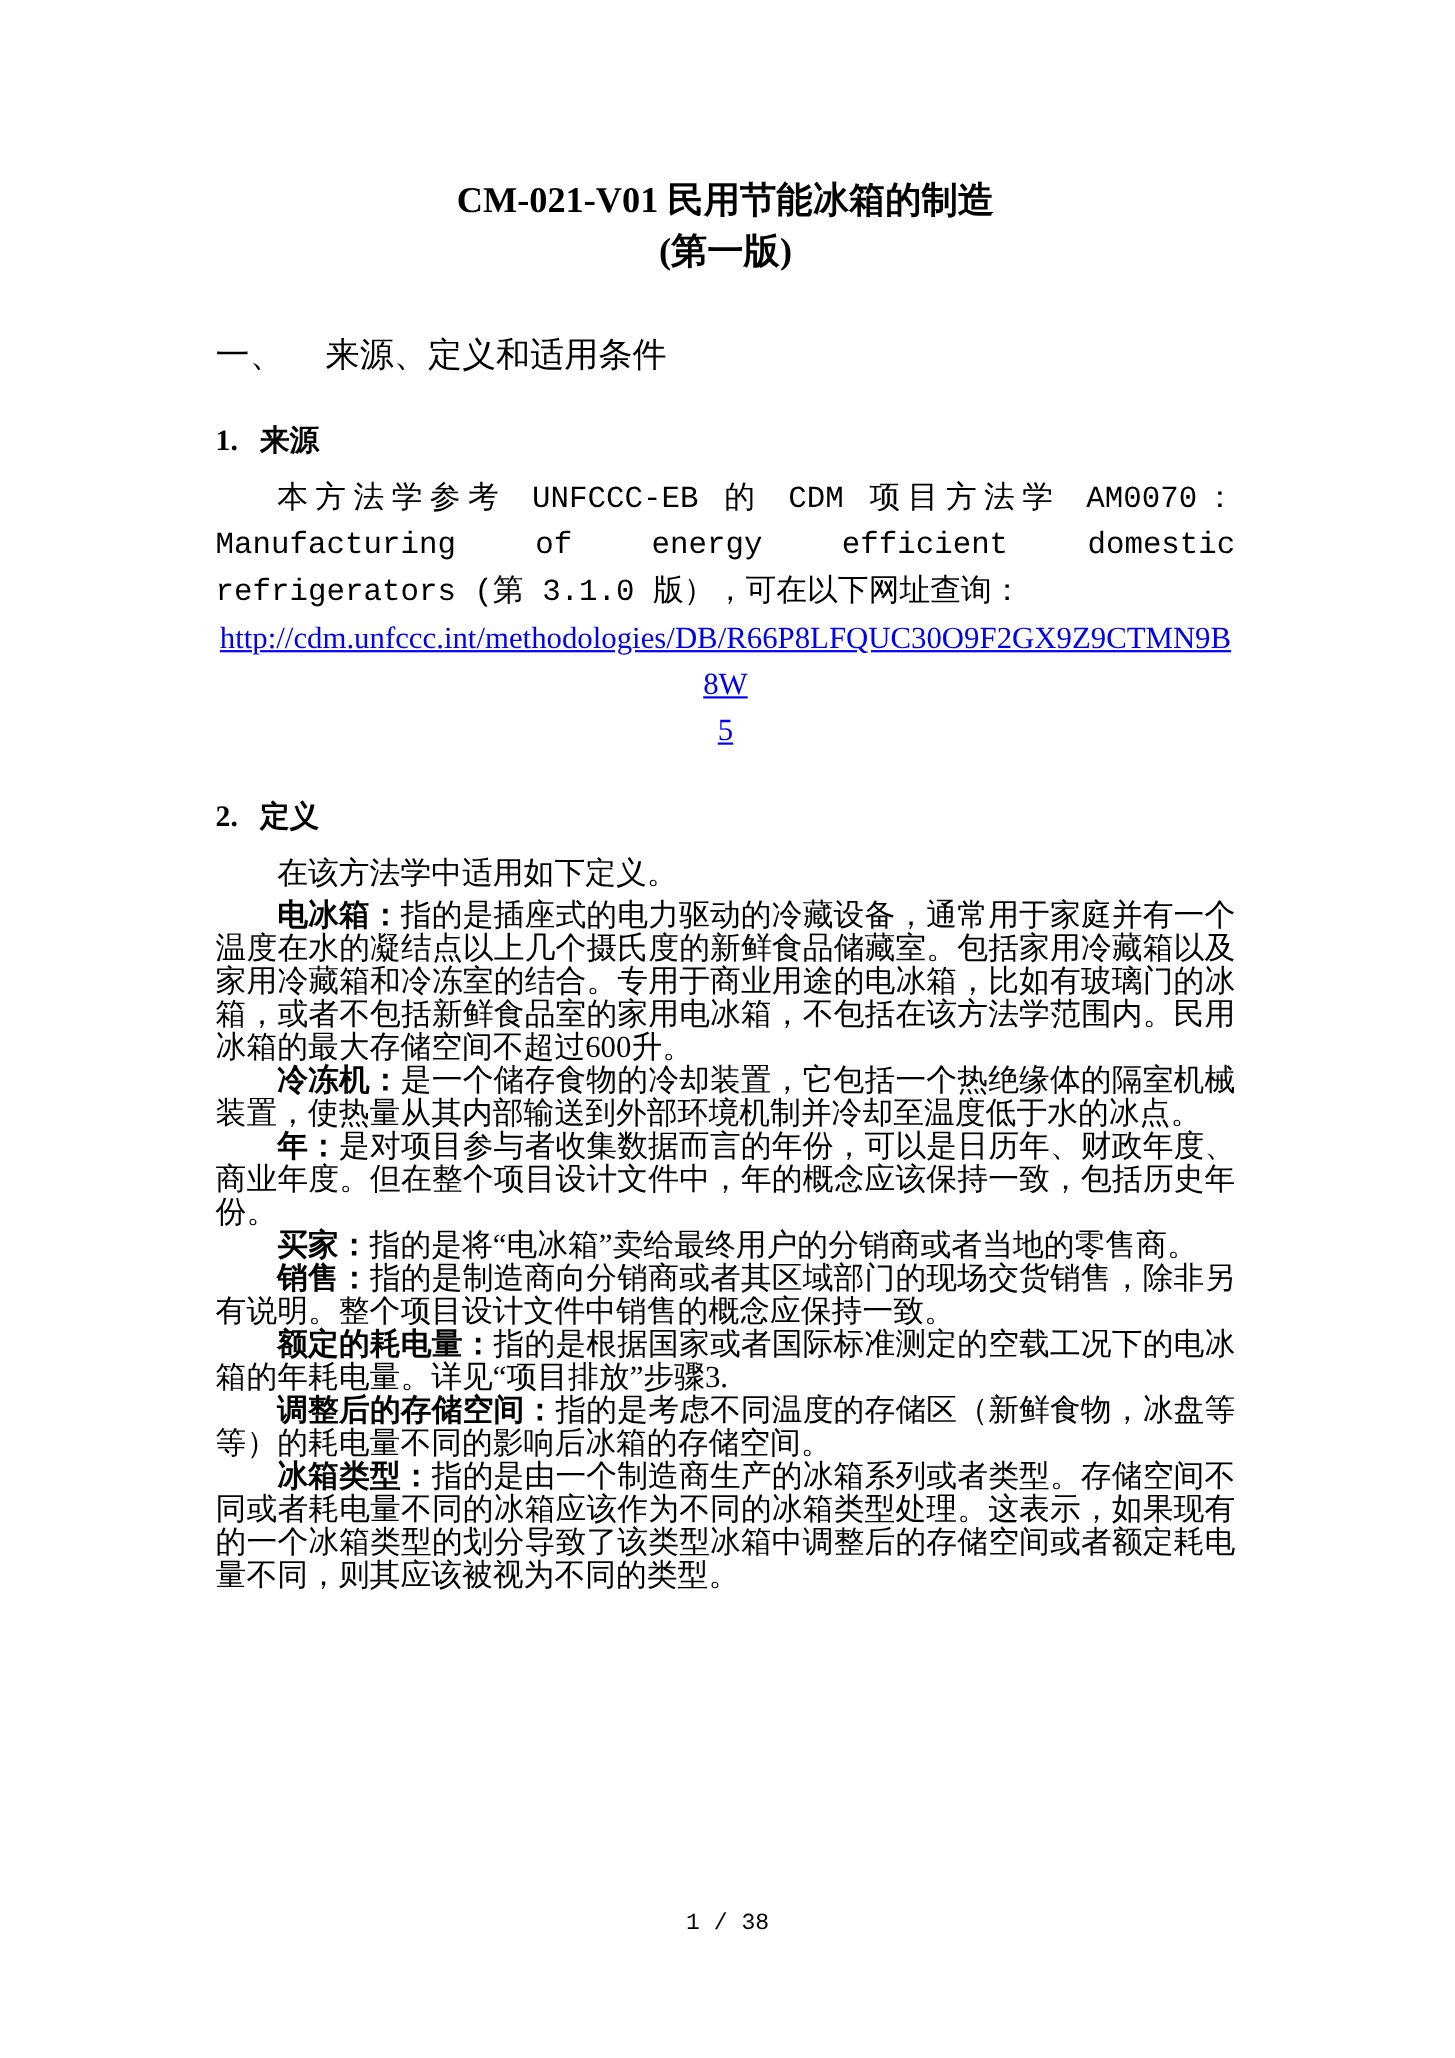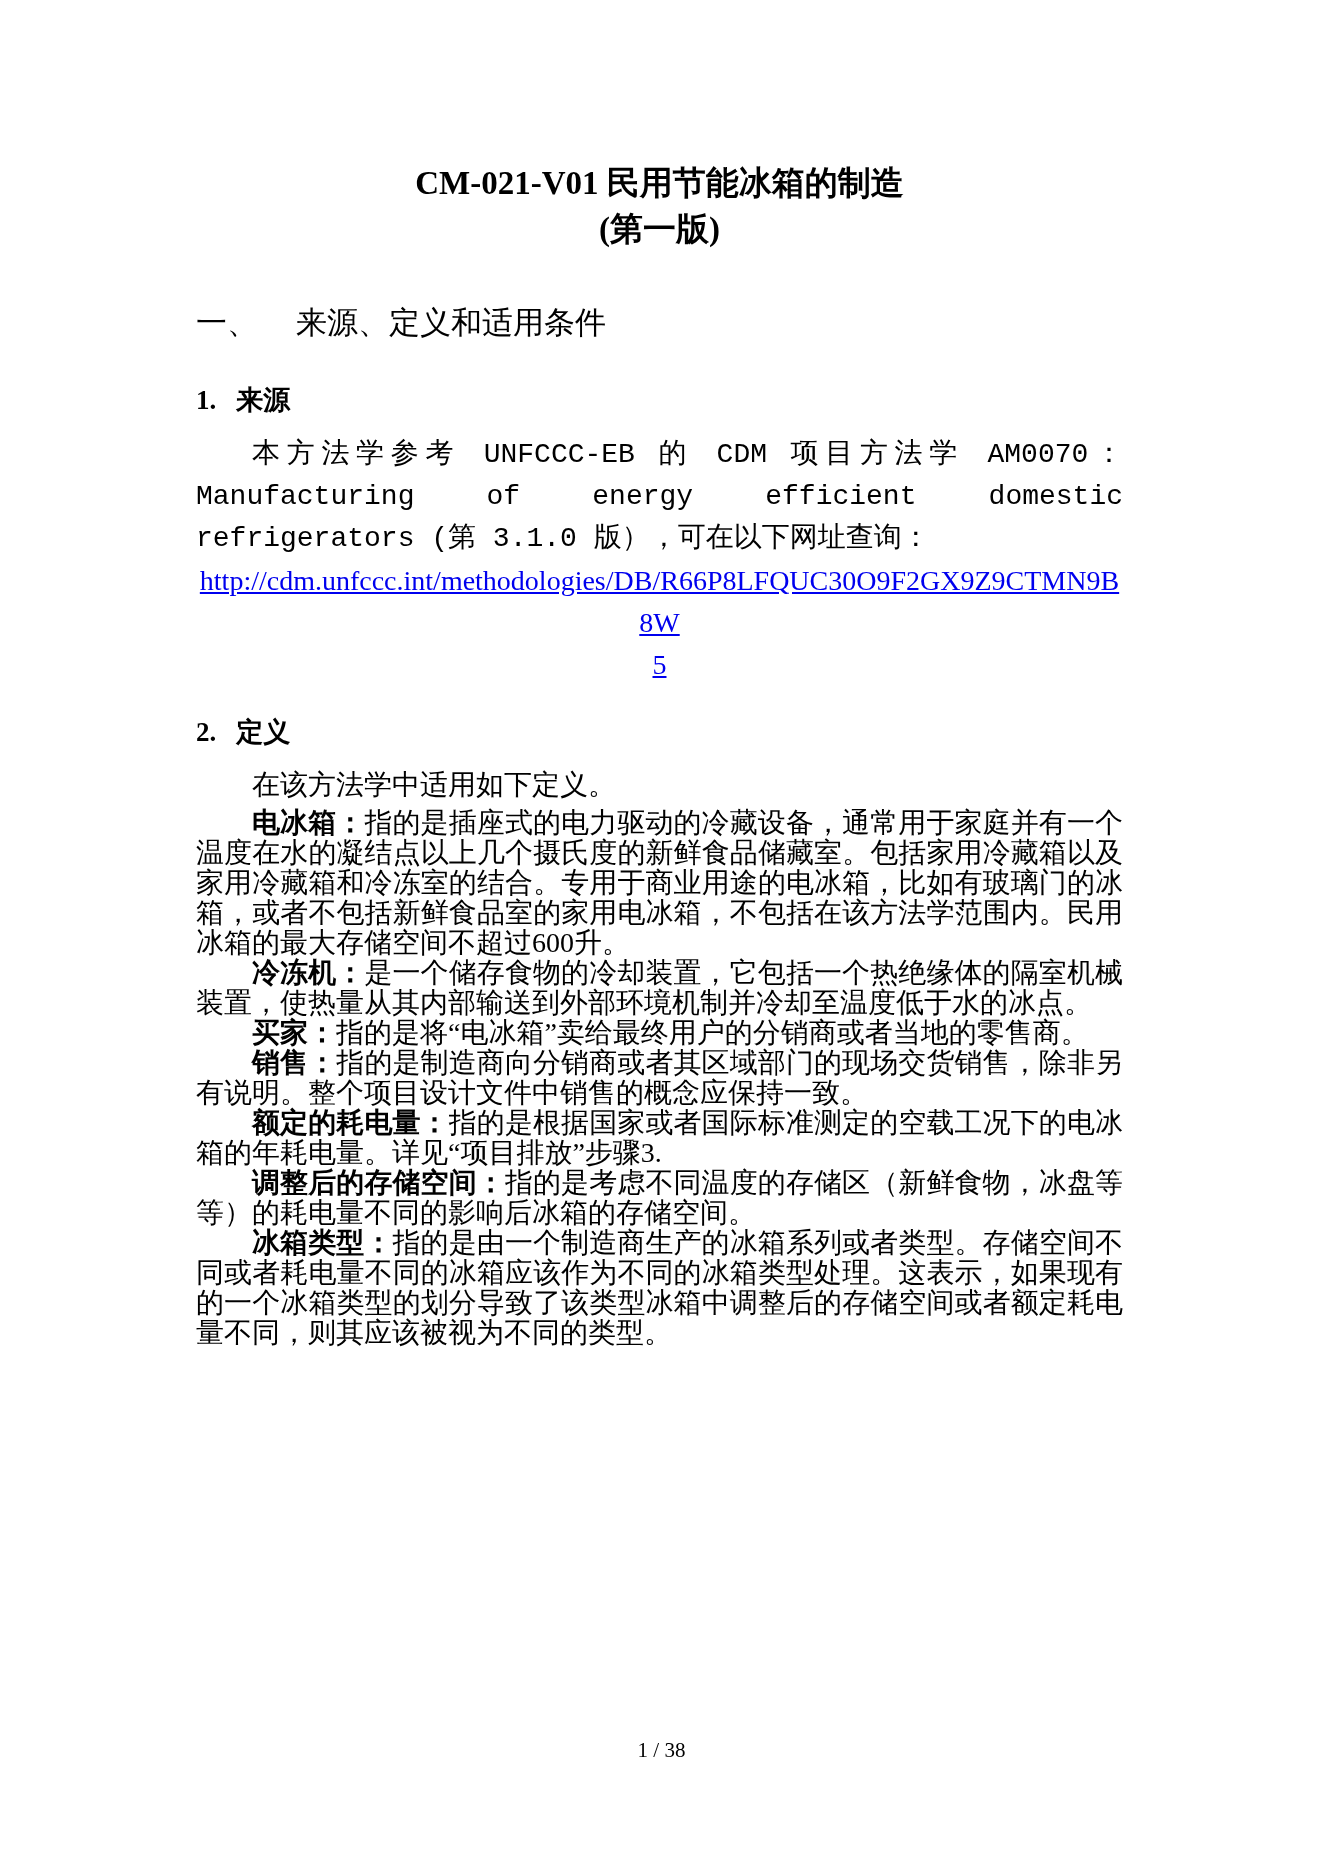--- a/index.html
+++ b/index.html
@@ -29,21 +29,21 @@
     line-height: 46px;
   }
   .section-heading .num { margin-right: 38px; }
   .subheading {
     font-size: 27px;
     font-weight: bold;
     line-height: 40px;
   }
   .subheading .num { margin-right: 20px; }
   .subheading.first { margin-top: 34px; }
-  .subheading.second { margin-top: 26px; }
+  .subheading.second { margin-top: 36px; }
   .para {
     margin-top: 14px;
     font-size: 28px;
     line-height: 42px;
     text-align: justify;
     text-indent: 2em;
     font-family: Liberation Mono, monospace;
   }
   .link-block {
     display: block;
@@ -60,21 +60,21 @@
     text-align: justify;
     text-indent: 2em;
   }
   .def-term { font-weight: bold; }
   .footer {
     position: absolute;
     top: 1738px;
     left: 0;
     width: 100%;
     text-align: center;
-    font-family: Liberation Serif, serif;
+    font-family: Liberation Mono, monospace;
     font-size: 21px;
     color: #000000;
   }
 </style>
 </head>
 <body>
 
 <div class="page">
   <div class="content">
 
@@ -102,20 +102,21 @@
       <span class="num">2.</span><span>定义</span>
     </div>
 
     <p class="para">在该方法学中适用如下定义。</p>
 
     <div>
   <p class="def-item"><span class="def-term">电冰箱：</span><span>指的是插座式的电力驱动的冷藏设备，通常用于家庭并有一个温度在水的凝结点以上几个摄氏度的新鲜食品储藏室。包括家用冷藏箱以及家用冷藏箱和冷冻室的结合。专用于商业用途的电冰箱，比如有玻璃门的冰箱，或者不包括新鲜食品室的家用电冰箱，不包括在该方法学范围内。民用冰箱的最大存储空间不超过600升。</span></p>
 
   <p class="def-item"><span class="def-term">冷冻机：</span><span>是一个储存食物的冷却装置，它包括一个热绝缘体的隔室机械装置，使热量从其内部输送到外部环境机制并冷却至温度低于水的冰点。</span></p>
 
+  <p class="def-item"><span class="def-term">年：</span><span>是对项目参与者收集数据而言的年份，可以是日历年、财政年度、商业年度。但在整个项目设计文件中，年的概念应该保持一致，包括历史年份。</span></p>
 
   <p class="def-item"><span class="def-term">买家：</span><span>指的是将“电冰箱”卖给最终用户的分销商或者当地的零售商。</span></p>
 
   <p class="def-item"><span class="def-term">销售：</span><span>指的是制造商向分销商或者其区域部门的现场交货销售，除非另有说明。整个项目设计文件中销售的概念应保持一致。</span></p>
 
 
   <p class="def-item"><span class="def-term">额定的耗电量：</span><span>指的是根据国家或者国际标准测定的空载工况下的电冰箱的年耗电量。详见“项目排放”步骤3.</span></p>
 
   <p class="def-item"><span class="def-term">调整后的存储空间：</span><span>指的是考虑不同温度的存储区（新鲜食物，冰盘等等）的耗电量不同的影响后冰箱的存储空间。</span></p>
 

